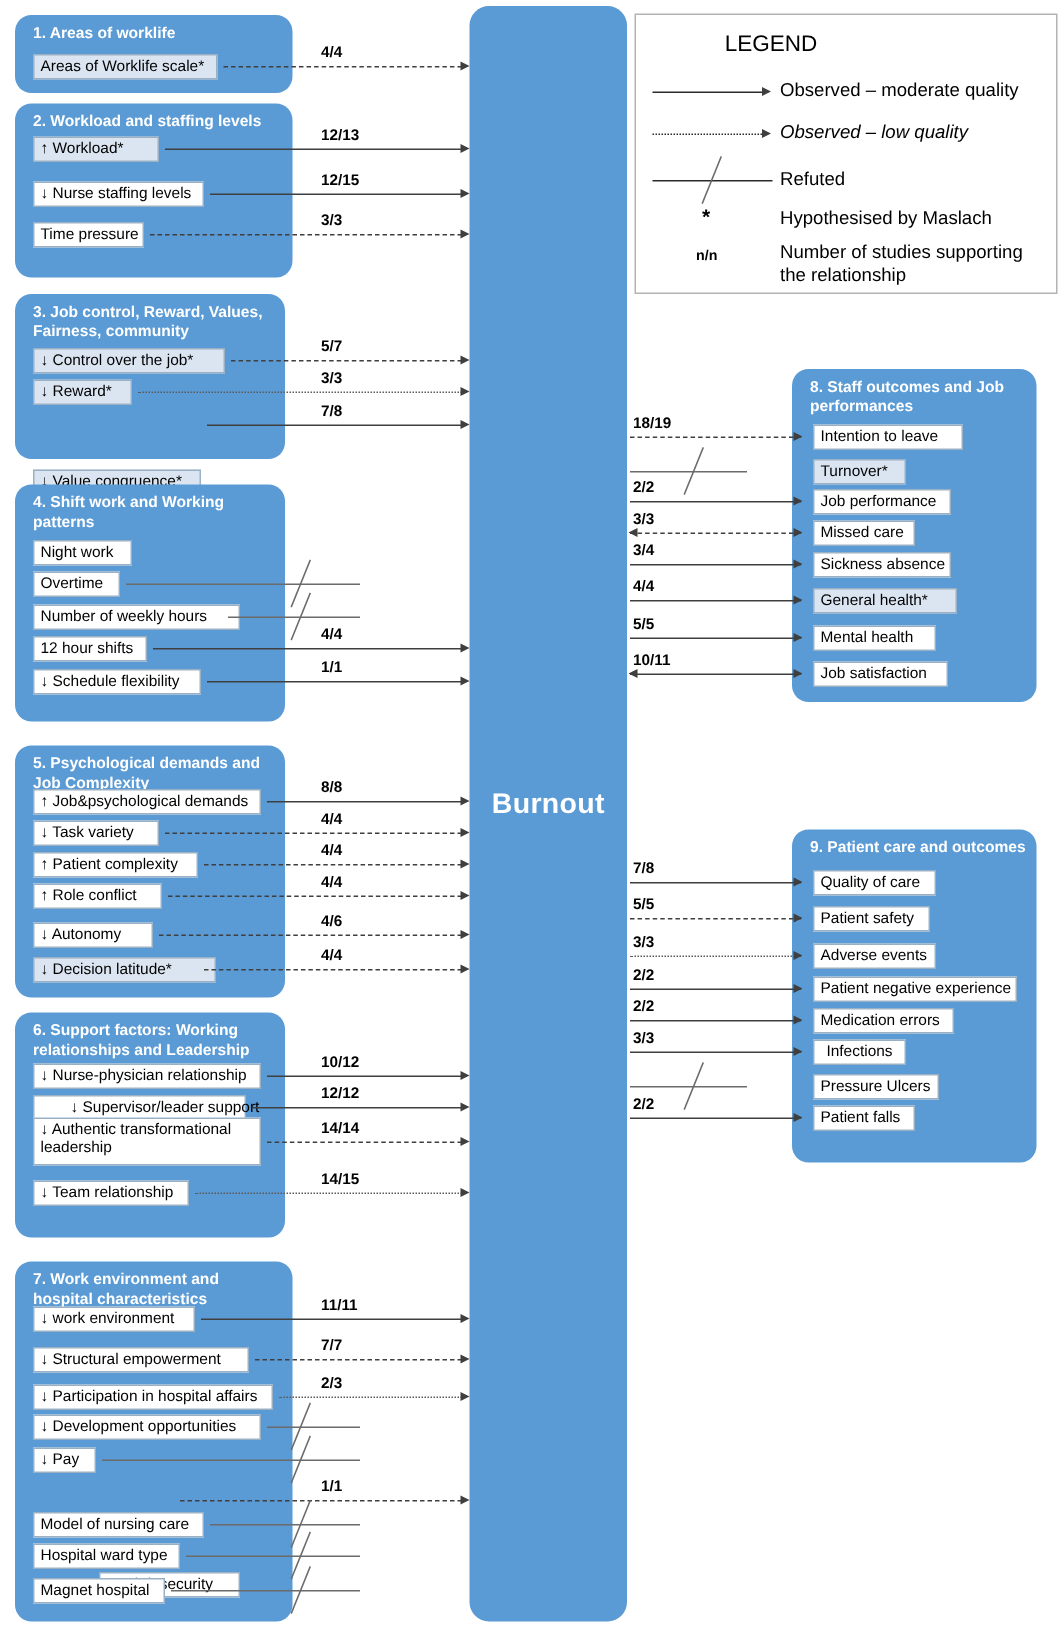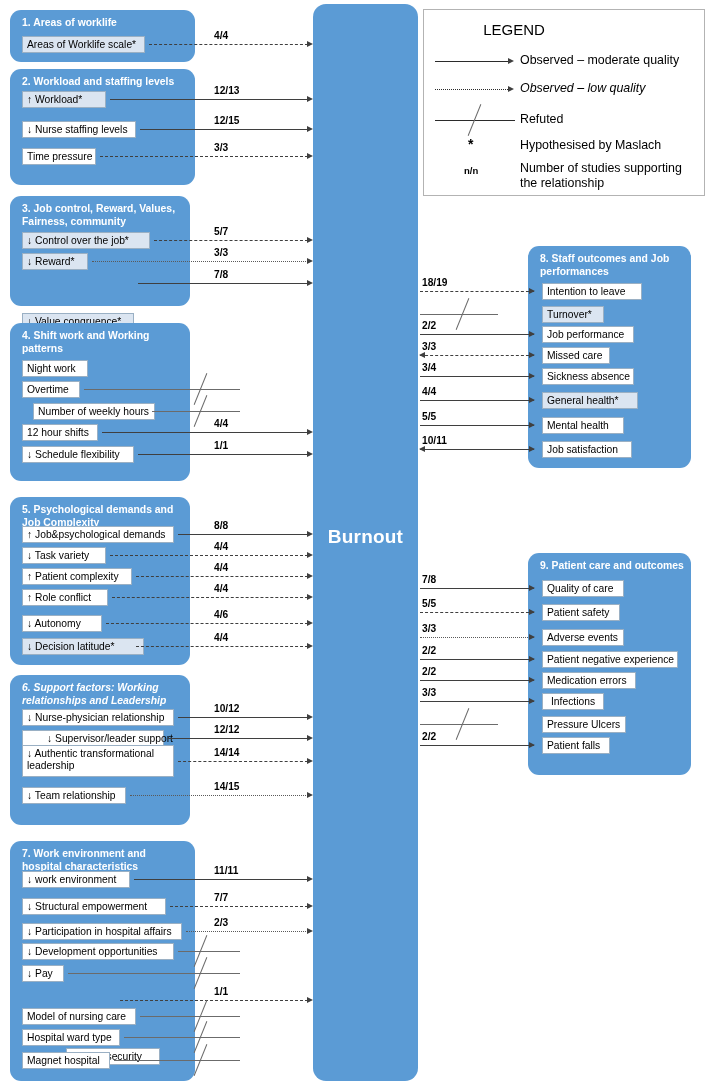--- a/index.html
+++ b/index.html
@@ -122,21 +122,21 @@
     <div class="chip tint" style="left:22px;top:274.5px;width:112px;height:17px;margin-top:38px;">↓ Value congruence*</div>
     <div class="conn" style="left:138px;top:283px;width:170px;"></div>
     <div class="ah right" style="left:307px;top:279.8px;"></div>
     <div class="ratio" style="left:214px;top:269px;">7/8</div>
     <div class="group" style="top:323px;width:180px;height:158px;"></div>
     <div class="group-title" style="top: 329px; left: 22px; width: 154px; position: absolute;">4. Shift work and Working patterns</div>
     <div class="chip" style="left:22px;top:359.5px;width:66px;height:17px;">Night work</div>
     <div class="chip" style="left:22px;top:380.5px;width:58px;height:17px;">Overtime</div>
     <div class="conn refuted" style="left:84px;top:389px;width:156px;"></div>
     <div class="slash" style="left:200px;top:372px;"></div>
-    <div class="chip" style="left:22px;top:402.5px;width:122px;height:17px;margin-left:11px;">Number of weekly hours</div>
+    <div class="chip" style="left:22px;top:402.5px;width:138px;height:17px;">Number of weekly hours</div>
     <div class="conn refuted" style="left:152px;top:411px;width:88px;"></div>
     <div class="slash" style="left:200px;top:394px;"></div>
     <div class="chip" style="left:22px;top:423.5px;width:76px;height:17px;">12 hour shifts</div>
     <div class="conn" style="left:102px;top:432px;width:206px;"></div>
     <div class="ah right" style="left:307px;top:428.8px;"></div>
     <div class="ratio" style="left:214px;top:418px;">4/4</div>
     <div class="chip" style="left:22px;top:445.5px;width:112px;height:17px;">↓ Schedule flexibility</div>
     <div class="conn" style="left:138px;top:454px;width:170px;"></div>
     <div class="ah right" style="left:307px;top:450.8px;"></div>
     <div class="ratio" style="left:214px;top:440px;">1/1</div>
@@ -160,21 +160,21 @@
     <div class="ratio" style="left:214px;top:583px;">4/4</div>
     <div class="chip" style="left:22px;top:614.5px;width:80px;height:17px;">↓ Autonomy</div>
     <div class="conn dotted" style="left:106px;top:623px;width:202px;"></div>
     <div class="ah right" style="left:307px;top:619.8px;"></div>
     <div class="ratio" style="left:214px;top:609px;">4/6</div>
     <div class="chip tint" style="left:22px;top:637.5px;width:122px;height:17px;">↓ Decision latitude*</div>
     <div class="conn dotted" style="left:136px;top:646px;width:172px;"></div>
     <div class="ah right" style="left:307px;top:642.8px;"></div>
     <div class="ratio" style="left:214px;top:632px;">4/4</div>
     <div class="group" style="top:675px;width:180px;height:150px;"></div>
-    <div class="group-title" style="top: 681px; left: 22px; width: 154px; position: absolute; font-style: italic;">6. Support factors: Working relationships and Leadership</div>
+    <div class="group-title" style="top: 681px; left: 22px; width: 154px; position: absolute;">6. Support factors: Working relationships and Leadership</div>
     <div class="chip" style="left:22px;top:708.5px;width:152px;height:17px;">↓ Nurse-physician relationship</div>
     <div class="conn" style="left:178px;top:717px;width:130px;"></div>
     <div class="ah right" style="left:307px;top:713.8px;"></div>
     <div class="ratio" style="left:214px;top:703px;">10/12</div>
     <div class="chip" style="left:22px;top:729.5px;width:142px;height:17px;padding-left:24px;">↓ Supervisor/leader support</div>
     <div class="conn" style="left:168px;top:738px;width:140px;"></div>
     <div class="ah right" style="left:307px;top:734.8px;"></div>
     <div class="ratio" style="left:214px;top:724px;">12/12</div>
     <div class="chip wrap" style="left:22px;top:745px;width:152px;height:32px;">↓ Authentic transformational leadership</div>
     <div class="conn dotted" style="left:178px;top:761px;width:130px;"></div>

